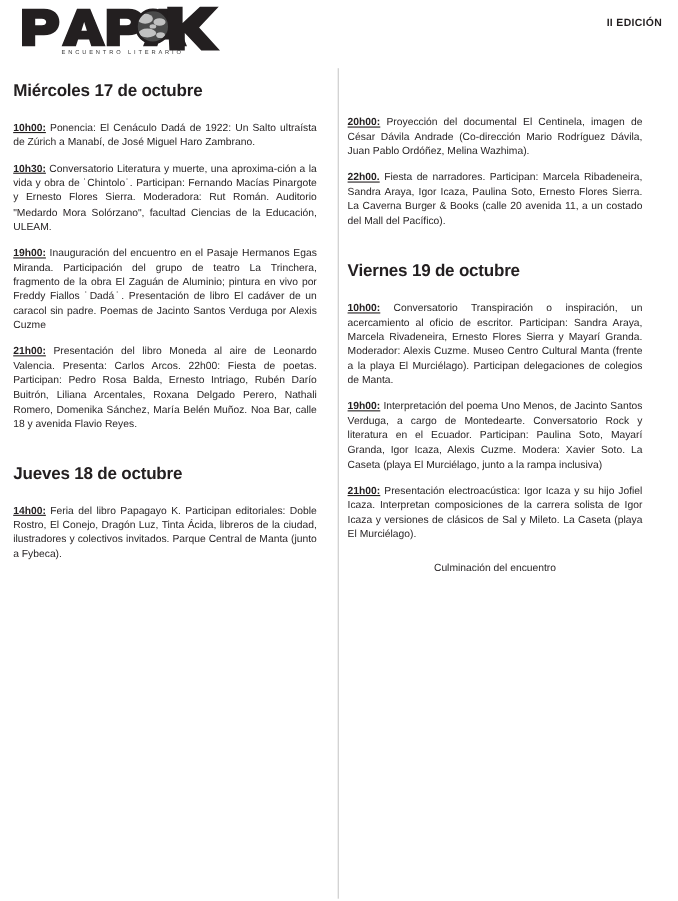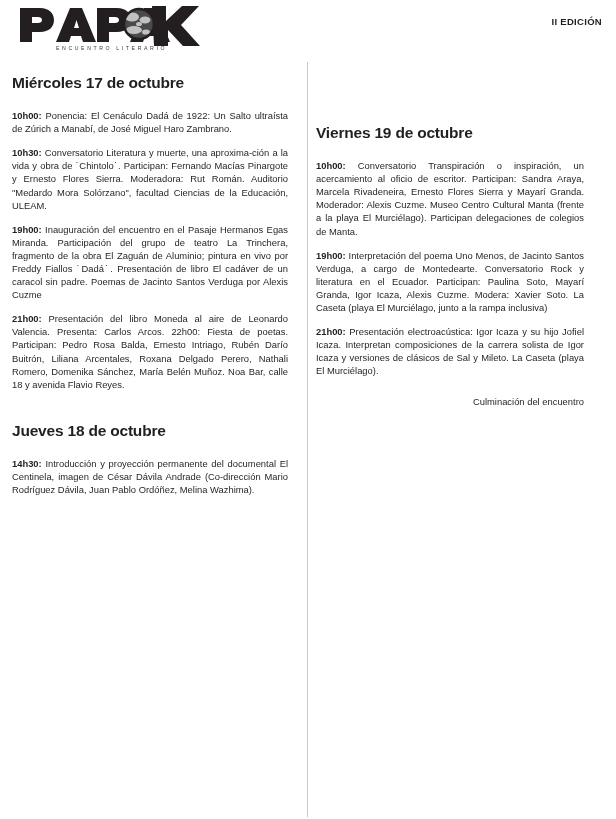--- a/index.html
+++ b/index.html
@@ -88,23 +88,24 @@
   p.entry {
     font-size: 9.4px;
     line-height: 13.1px;
     margin: 0 0 11px 0;
     text-align: justify;
     text-justify: inter-word;
     hyphens: manual;
   }
   p.entry .time {
     font-weight: bold;
+    text-decoration: underline;
   }
   p.entry.plain {
-    text-align: right;
+    text-align: center;
   }
   .gap-before-heading { height: 20px; }
   .gap-sm { height: 7px; }
 </style>
 </head>
 <body>
 
 <div class="page">
 
   <div class="masthead">
@@ -163,28 +164,30 @@
 
       <p class="entry"><span class="time">10h00:</span><span> Ponencia: El Cenáculo Dadá de 1922: Un Salto ultraísta de Zúrich a Manabí, de José Miguel Haro Zambrano.</span></p>
       <p class="entry"><span class="time">10h30:</span><span> Conversatorio Literatura y muerte, una aproxima-ción a la vida y obra de ˙Chintolo˙. Participan: Fernando Macías Pinargote y Ernesto Flores Sierra. Moderadora: Rut Román. Auditorio "Medardo Mora Solórzano", facultad Ciencias de la Educación, ULEAM.</span></p>
       <p class="entry"><span class="time">19h00:</span><span> Inauguración del encuentro en el Pasaje Hermanos Egas Miranda. Participación del grupo de teatro La Trinchera, fragmento de la obra El Zaguán de Aluminio; pintura en vivo por Freddy Fiallos ˙Dadá˙. Presentación de libro El cadáver de un caracol sin padre. Poemas de Jacinto Santos Verduga por Alexis Cuzme</span></p>
       <p class="entry"><span class="time">21h00:</span><span> Presentación del libro Moneda al aire de Leonardo Valencia. Presenta: Carlos Arcos. 22h00: Fiesta de poetas. Participan: Pedro Rosa Balda, Ernesto Intriago, Rubén Darío Buitrón, Liliana Arcentales, Roxana Delgado Perero, Nathali Romero, Domenika Sánchez, María Belén Muñoz. Noa Bar, calle 18 y avenida Flavio Reyes.</span></p>
 
       <div class="gap-before-heading"></div>
 
       <h2 class="day-heading">Jueves 18 de octubre</h2>
 
-      <p class="entry"><span class="time">14h30:</span><span> Introducción y proyección permanente del documental El Centinela, imagen de César Dávila Andrade (Co-dirección Mario Rodríguez Dávila, Juan Pablo Ordóñez, Melina Wazhima).</span></p>
+      <p class="entry"><span class="time">14h00:</span><span> Feria del libro Papagayo K. Participan editoriales: Doble Rostro, El Conejo, Dragón Luz, Tinta Ácida, libreros de la ciudad, ilustradores y colectivos invitados. Parque Central de Manta (junto a Fybeca).</span></p>
 
     </div>
 
     <div class="col col-right">
 
       <div class="spacer-top"></div>
 
+      <p class="entry"><span class="time">20h00:</span><span> Proyección del documental El Centinela, imagen de César Dávila Andrade (Co-dirección Mario Rodríguez Dávila, Juan Pablo Ordóñez, Melina Wazhima).</span></p>
+      <p class="entry"><span class="time">22h00.</span><span> Fiesta de narradores. Participan: Marcela Ribadeneira, Sandra Araya, Igor Icaza, Paulina Soto, Ernesto Flores Sierra. La Caverna Burger &amp; Books (calle 20 avenida 11, a un costado del Mall del Pacífico).</span></p>
 
       <div class="gap-before-heading"></div>
 
       <h2 class="day-heading">Viernes 19 de octubre</h2>
 
       <p class="entry"><span class="time">10h00:</span><span> Conversatorio Transpiración o inspiración, un acercamiento al oficio de escritor. Participan: Sandra Araya, Marcela Rivadeneira, Ernesto Flores Sierra y Mayarí Granda. Moderador: Alexis Cuzme. Museo Centro Cultural Manta (frente a la playa El Murciélago). Participan delegaciones de colegios de Manta.</span></p>
       <p class="entry"><span class="time">19h00:</span><span> Interpretación del poema Uno Menos, de Jacinto Santos Verduga, a cargo de Montedearte. Conversatorio Rock y literatura en el Ecuador. Participan: Paulina Soto, Mayarí Granda, Igor Icaza, Alexis Cuzme. Modera: Xavier Soto. La Caseta (playa El Murciélago, junto a la rampa inclusiva)</span></p>
       <p class="entry"><span class="time">21h00:</span><span> Presentación electroacústica: Igor Icaza y su hijo Jofiel Icaza. Interpretan composiciones de la carrera solista de Igor Icaza y versiones de clásicos de Sal y Mileto. La Caseta (playa El Murciélago).</span></p>
 
       <div class="gap-sm"></div>

